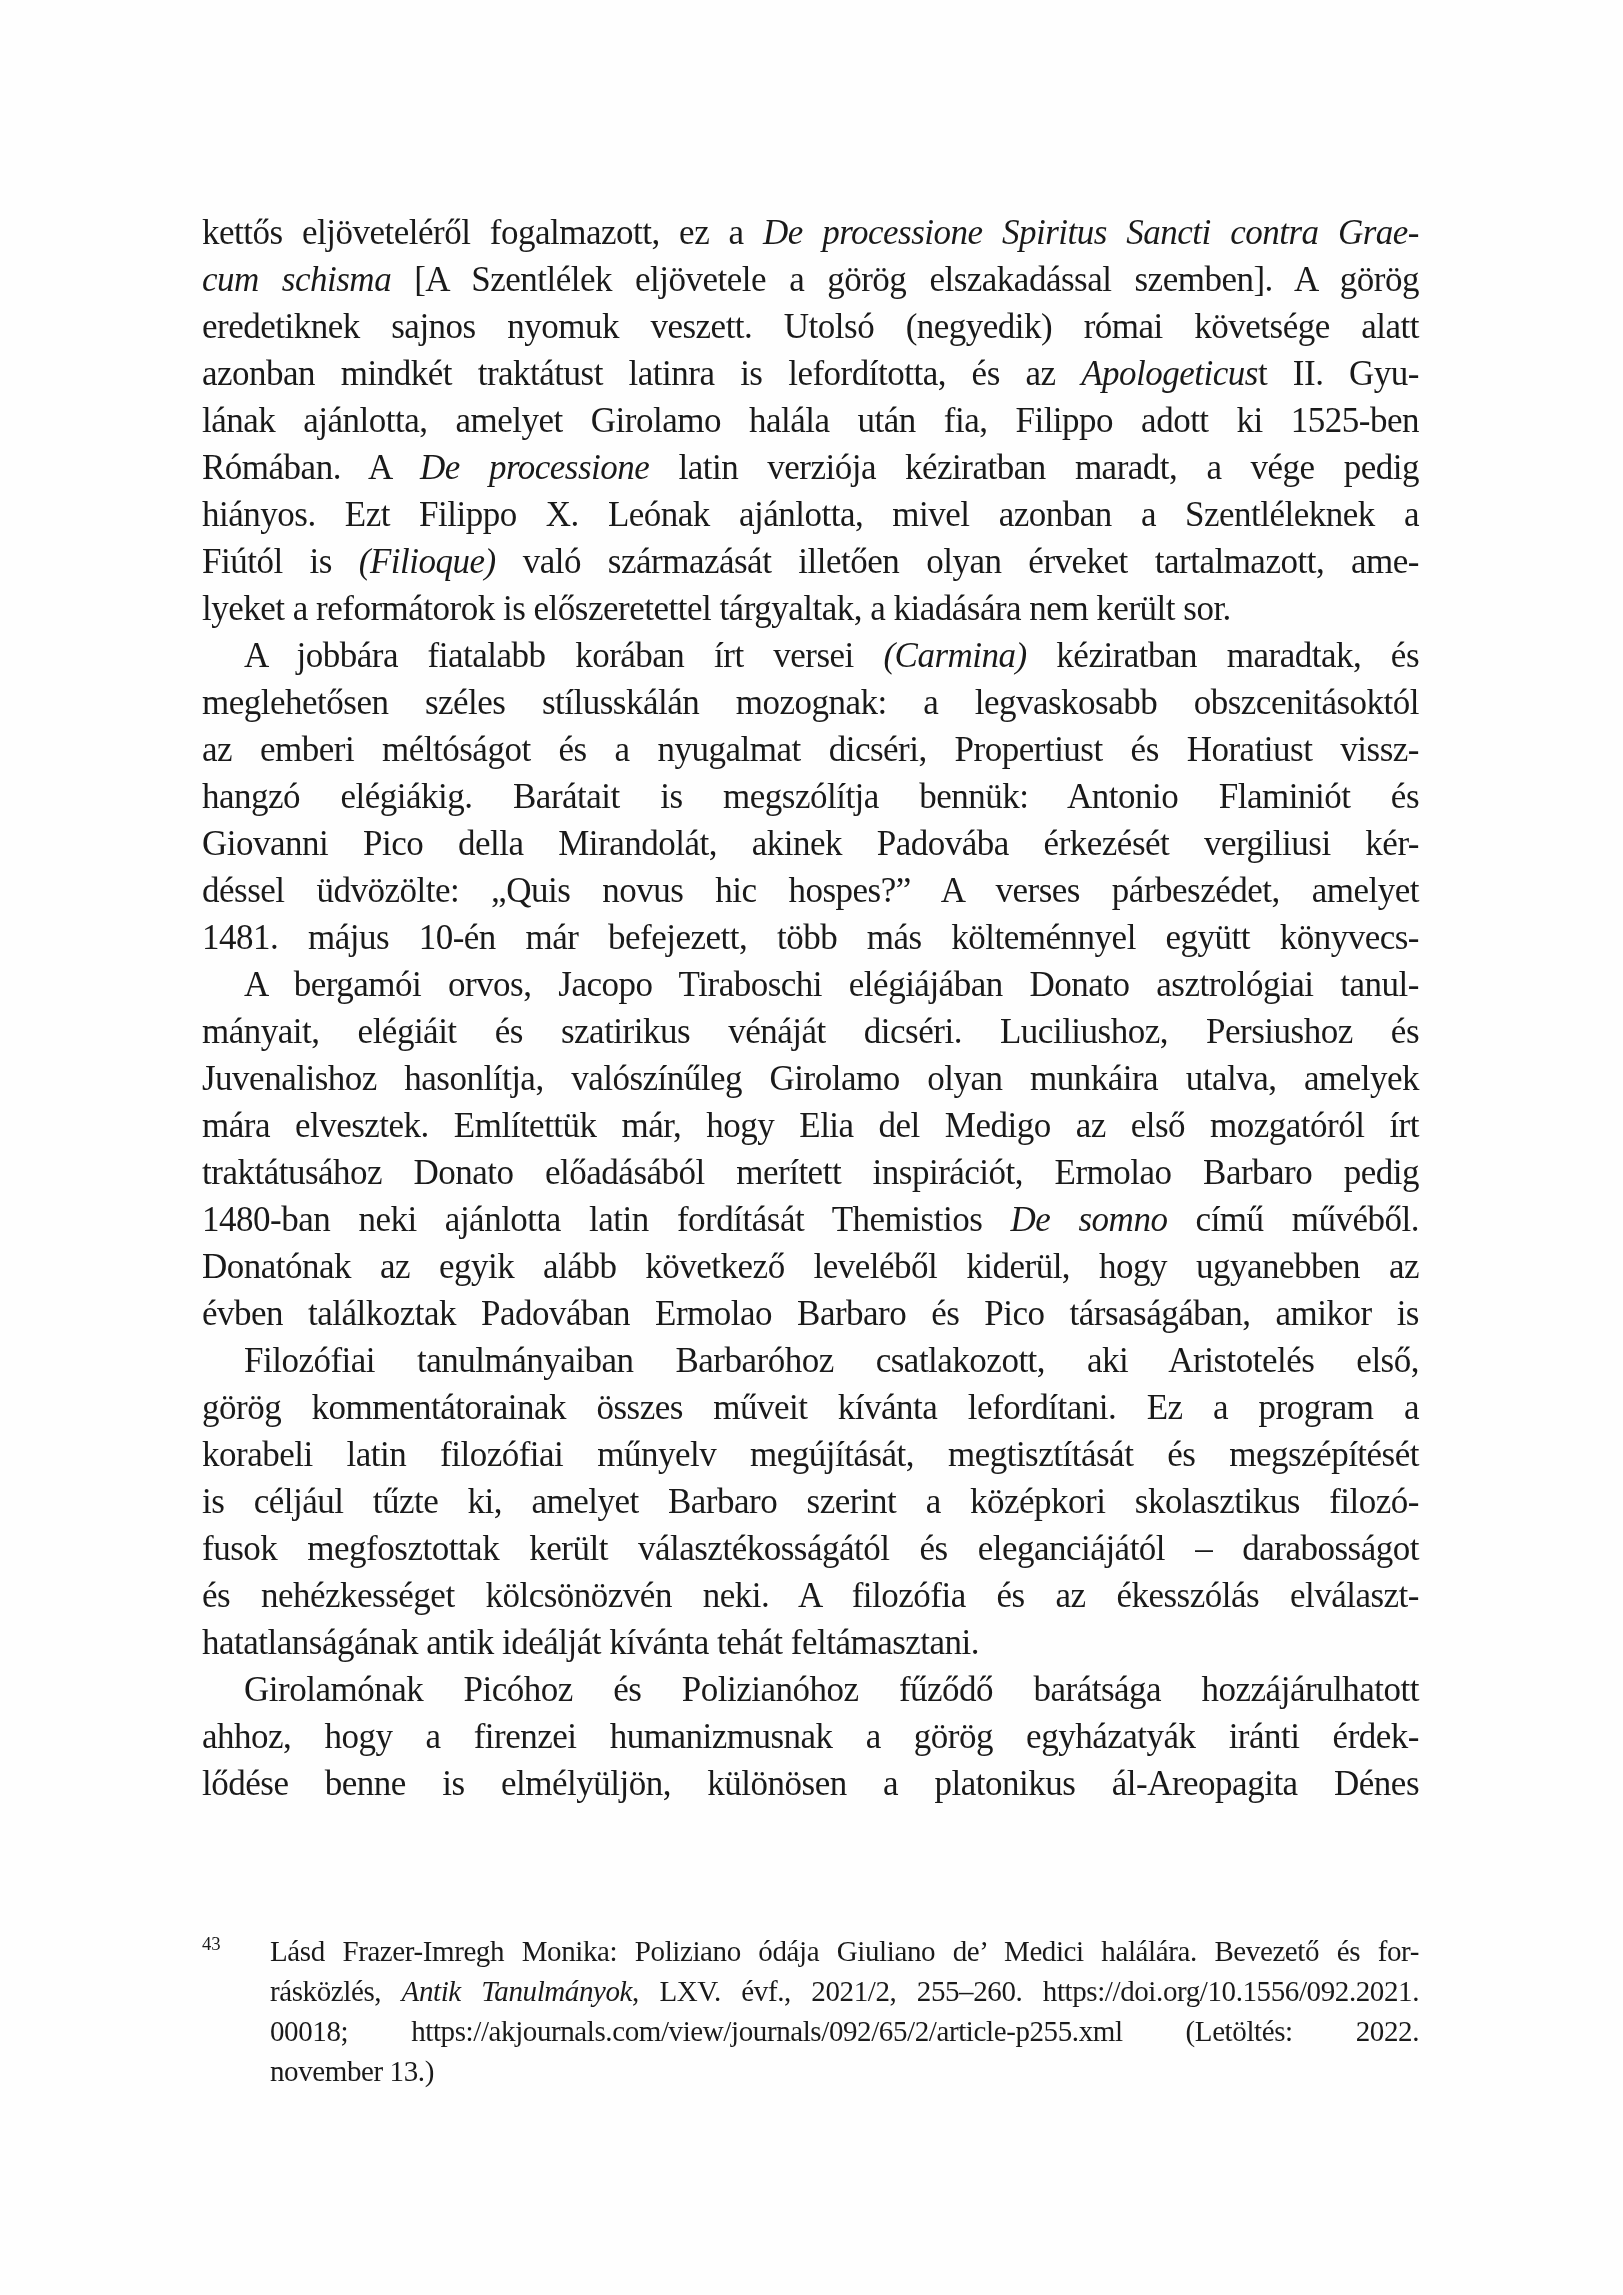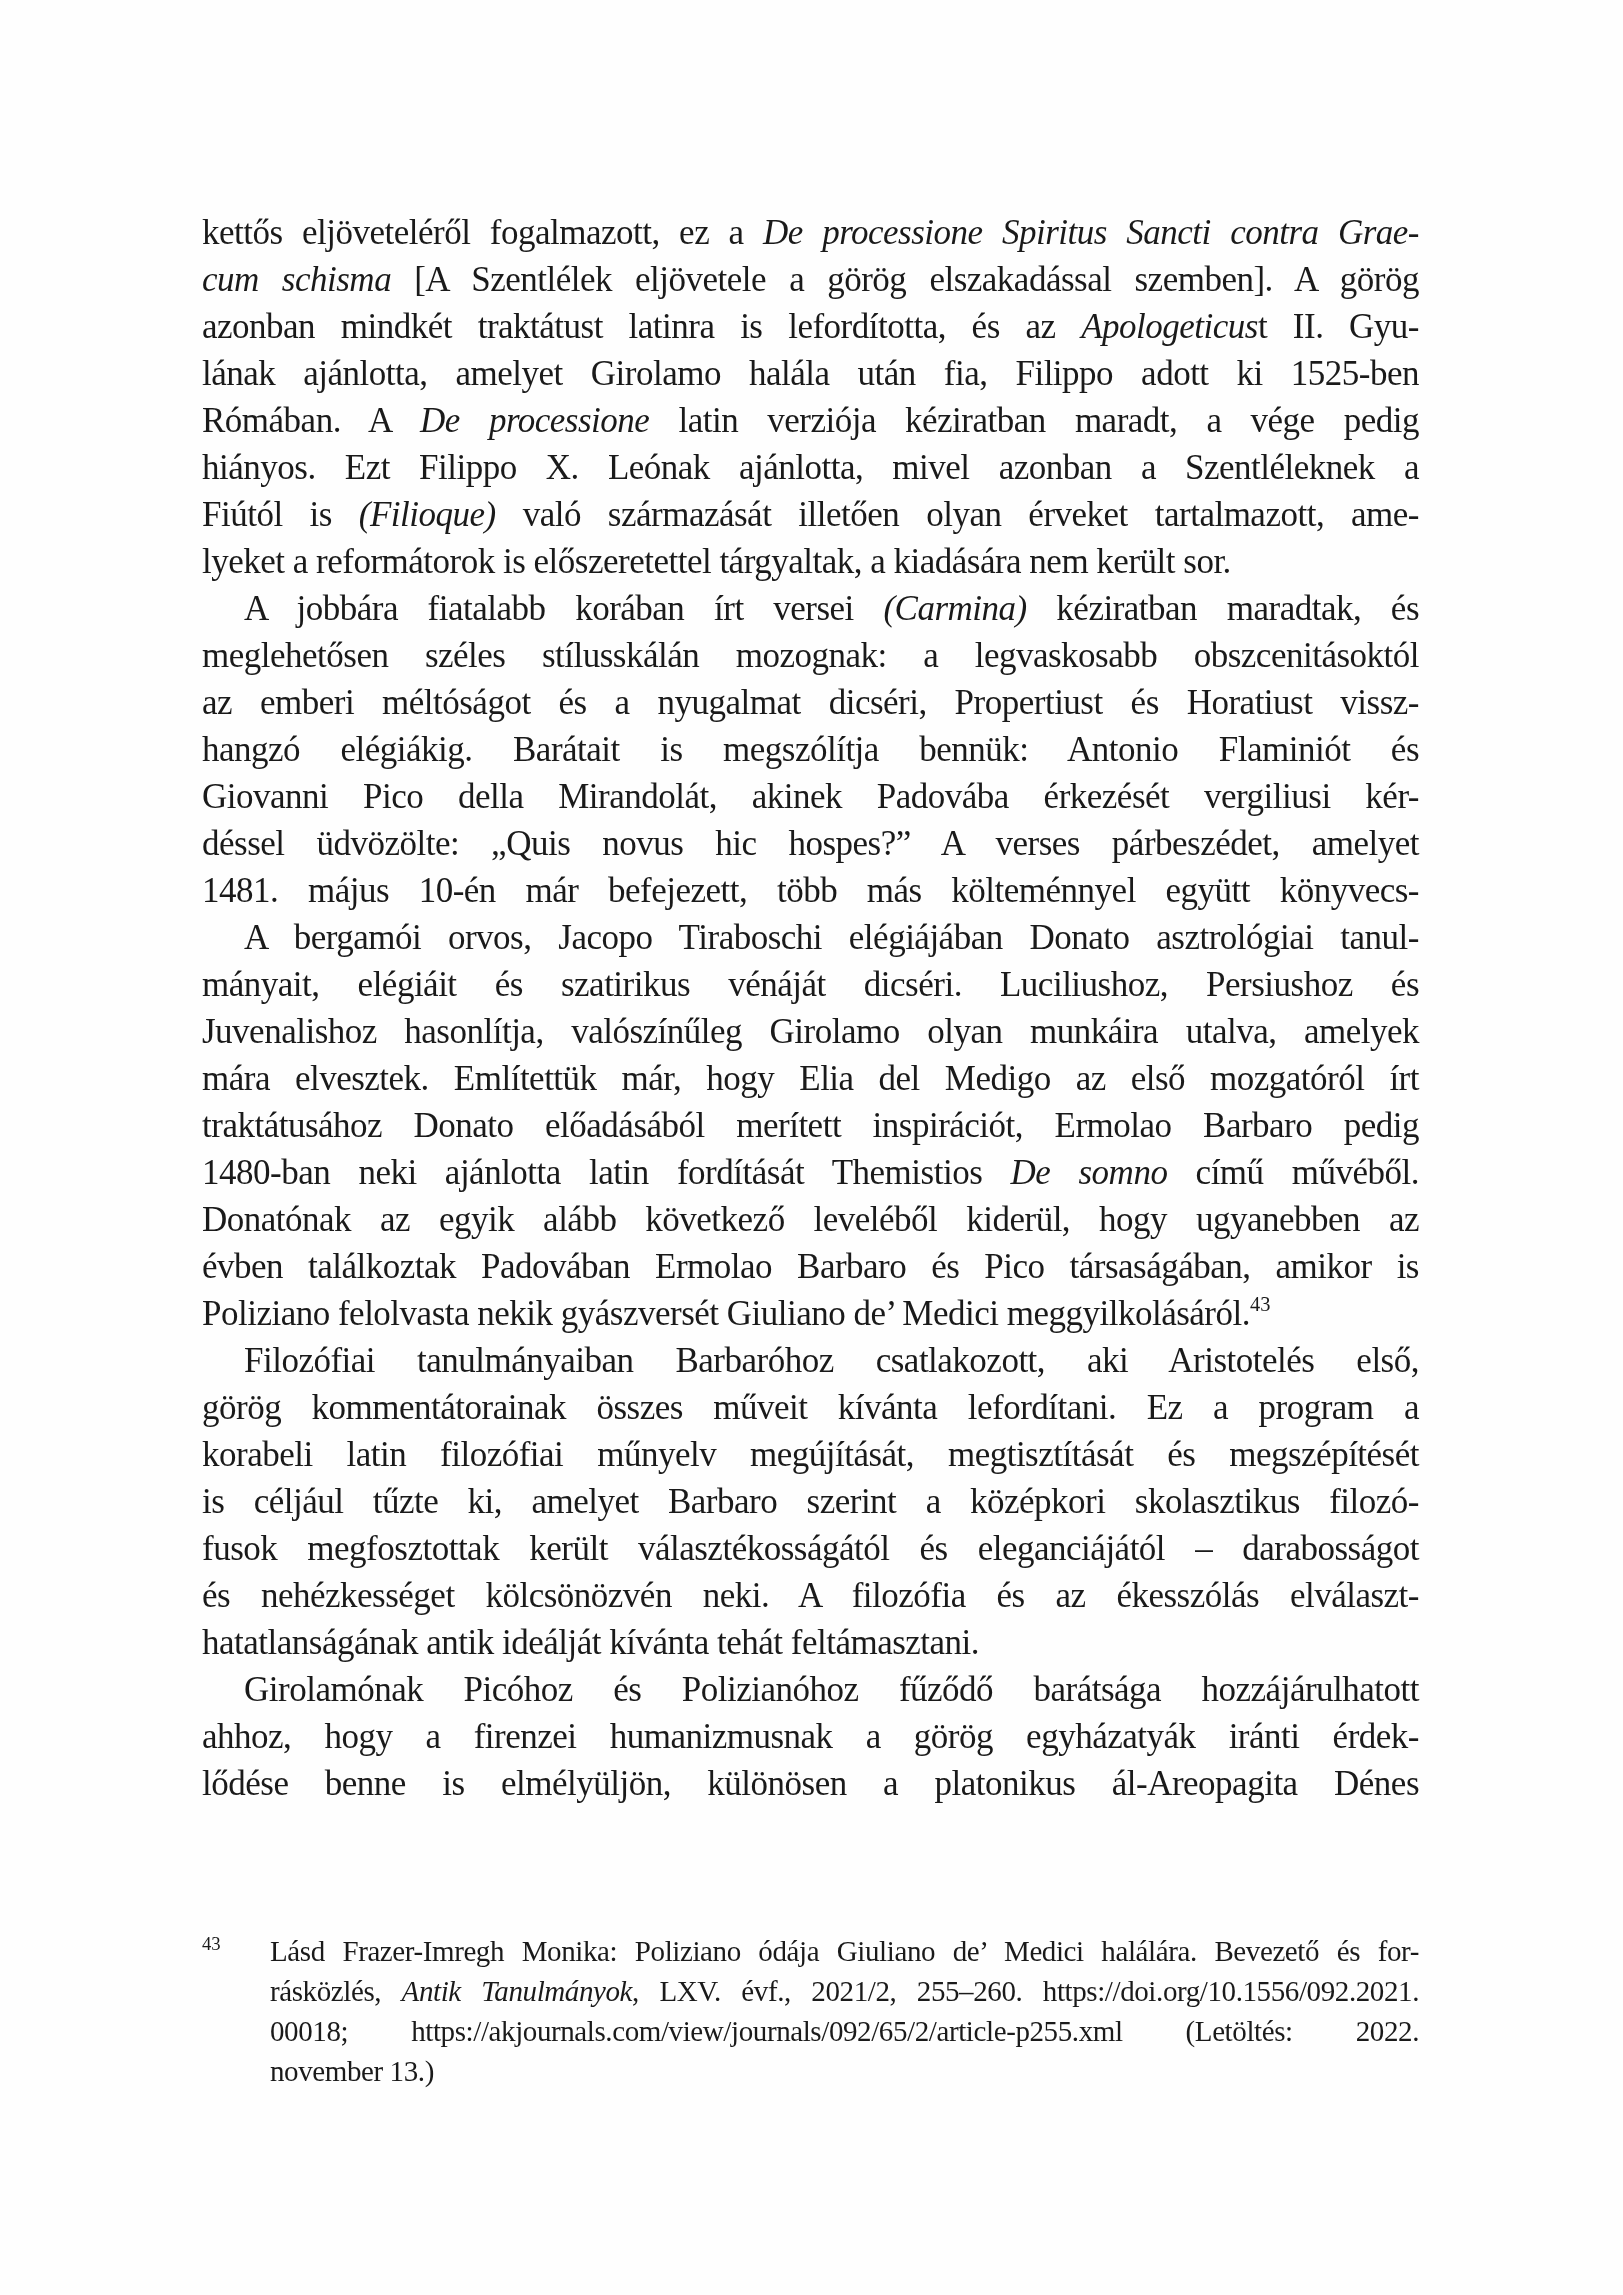--- a/index.html
+++ b/index.html
@@ -33,20 +33,21 @@
   }
   .fn-line.last { text-align-last: left; }
 </style>
 </head>
 <body>
 
 <div class="page">
   <div class="body-text" id="body-text">
       <div class="line"><span>kettős eljöveteléről fogalmazott, ez a </span><i>De processione Spiritus Sancti contra Grae-</i></div>
       <div class="line"><i>cum schisma</i><span> [A Szentlélek eljövetele a görög elszakadással szemben]. A görög</span></div>
+      <div class="line"><span>eredetiknek sajnos nyomuk veszett. Utolsó (negyedik) római követsége alatt</span></div>
       <div class="line"><span>azonban mindkét traktátust latinra is lefordította, és az </span><i>Apologeticus</i><span>t II. Gyu-</span></div>
       <div class="line"><span>lának ajánlotta, amelyet Girolamo halála után fia, Filippo adott ki 1525-ben</span></div>
       <div class="line"><span>Rómában. A </span><i>De processione</i><span> latin verziója kéziratban maradt, a vége pedig</span></div>
       <div class="line"><span>hiányos. Ezt Filippo X. Leónak ajánlotta, mivel azonban a Szentléleknek a</span></div>
       <div class="line"><span>Fiútól is </span><i>(Filioque)</i><span> való származását illetően olyan érveket tartalmazott, ame-</span></div>
       <div class="line last"><span>lyeket a reformátorok is előszeretettel tárgyaltak, a kiadására nem került sor.</span></div>
       <div class="line indent"><span>A jobbára fiatalabb korában írt versei </span><i>(Carmina)</i><span> kéziratban maradtak, és</span></div>
       <div class="line"><span>meglehetősen széles stílusskálán mozognak: a legvaskosabb obszcenitásoktól</span></div>
       <div class="line"><span>az emberi méltóságot és a nyugalmat dicséri, Propertiust és Horatiust vissz-</span></div>
       <div class="line"><span>hangzó elégiákig. Barátait is megszólítja bennük: Antonio Flaminiót és</span></div>
@@ -54,21 +55,20 @@
       <div class="line"><span>déssel üdvözölte: „Quis novus hic hospes?” A verses párbeszédet, amelyet</span></div>
       <div class="line"><span>1481. május 10-én már befejezett, több más költeménnyel együtt könyvecs-</span></div>
       <div class="line indent"><span>A bergamói orvos, Jacopo Tiraboschi elégiájában Donato asztrológiai tanul-</span></div>
       <div class="line"><span>mányait, elégiáit és szatirikus vénáját dicséri. Luciliushoz, Persiushoz és</span></div>
       <div class="line"><span>Juvenalishoz hasonlítja, valószínűleg Girolamo olyan munkáira utalva, amelyek</span></div>
       <div class="line"><span>mára elvesztek. Említettük már, hogy Elia del Medigo az első mozgatóról írt</span></div>
       <div class="line"><span>traktátusához Donato előadásából merített inspirációt, Ermolao Barbaro pedig</span></div>
       <div class="line"><span>1480-ban neki ajánlotta latin fordítását Themistios </span><i>De somno</i><span> című művéből.</span></div>
       <div class="line"><span>Donatónak az egyik alább következő leveléből kiderül, hogy ugyanebben az</span></div>
       <div class="line"><span>évben találkoztak Padovában Ermolao Barbaro és Pico társaságában, amikor is</span></div>
-      <div class="line last"><span>Poliziano felolvasta nekik gyászversét Giuliano de’ Medici meggyilkolásáról.</span><sup class="fnref">43</sup></div>
       <div class="line indent"><span>Filozófiai tanulmányaiban Barbaróhoz csatlakozott, aki Aristotelés első,</span></div>
       <div class="line"><span>görög kommentátorainak összes műveit kívánta lefordítani. Ez a program a</span></div>
       <div class="line"><span>korabeli latin filozófiai műnyelv megújítását, megtisztítását és megszépítését</span></div>
       <div class="line"><span>is céljául tűzte ki, amelyet Barbaro szerint a középkori skolasztikus filozó-</span></div>
       <div class="line"><span>fusok megfosztottak került választékosságától és eleganciájától – darabosságot</span></div>
       <div class="line"><span>és nehézkességet kölcsönözvén neki. A filozófia és az ékesszólás elválaszt-</span></div>
       <div class="line last"><span>hatatlanságának antik ideálját kívánta tehát feltámasztani.</span></div>
       <div class="line indent"><span>Girolamónak Picóhoz és Polizianóhoz fűződő barátsága hozzájárulhatott</span></div>
       <div class="line"><span>ahhoz, hogy a firenzei humanizmusnak a görög egyházatyák iránti érdek-</span></div>
       <div class="line"><span>lődése benne is elmélyüljön, különösen a platonikus ál-Areopagita Dénes</span></div>

